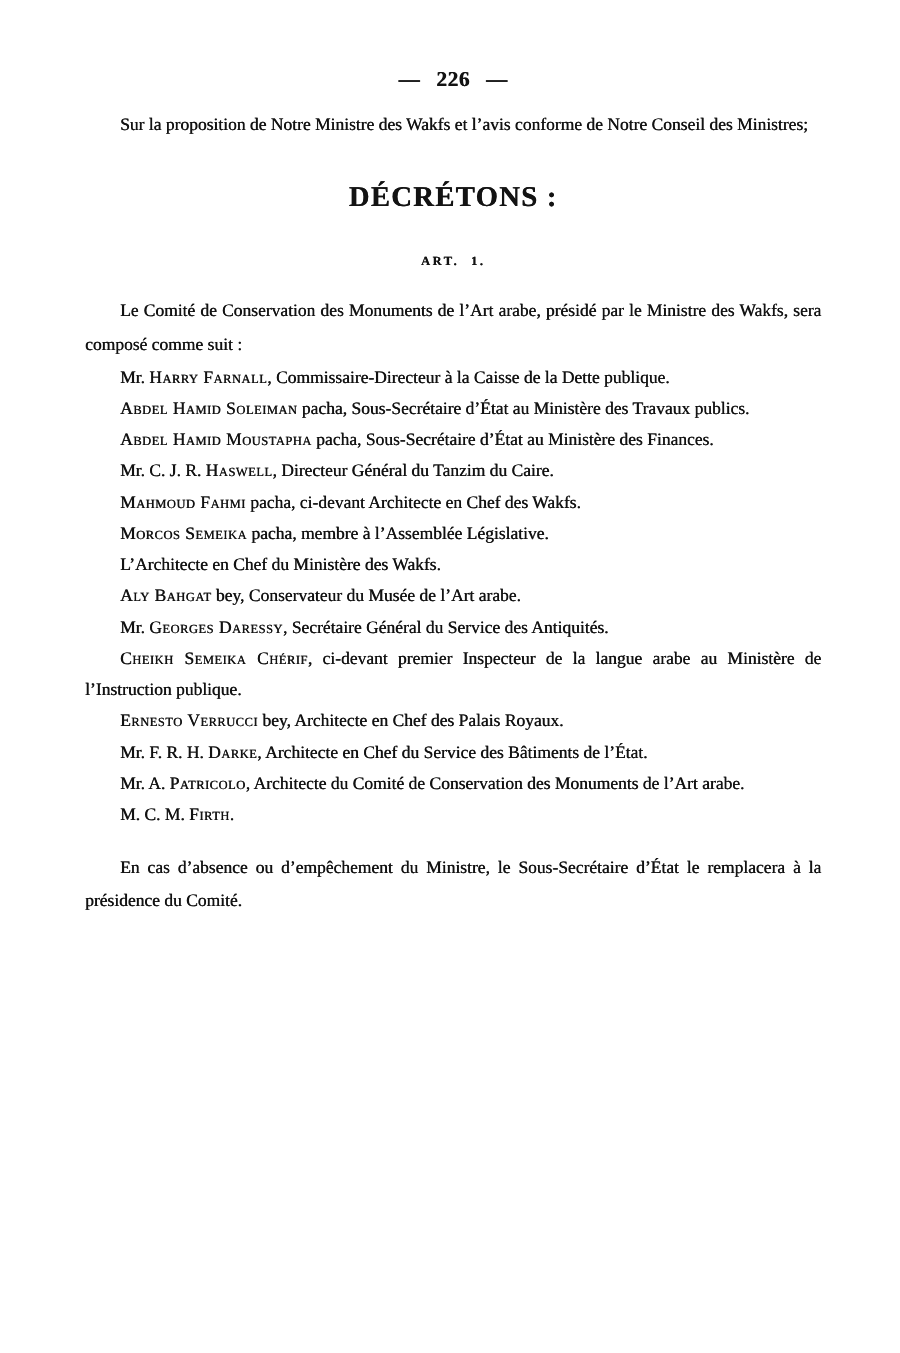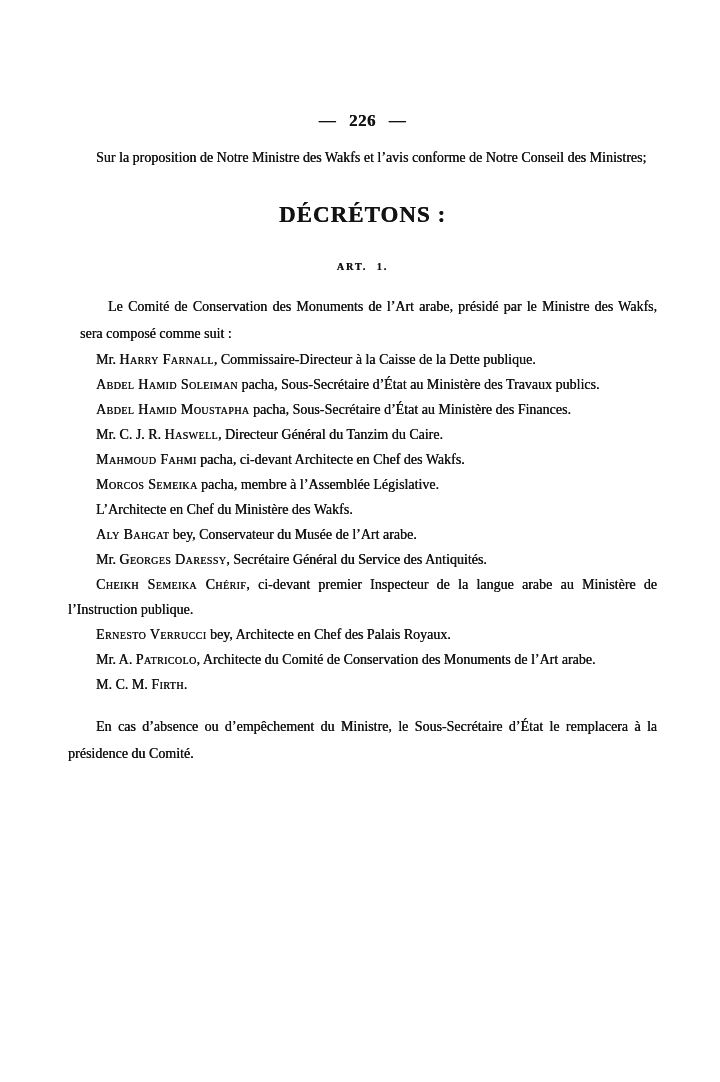--- a/index.html
+++ b/index.html
@@ -13,21 +13,21 @@
     height: 1082px;
     background: #ffffff;
     color: #131313;
     font-family: "Liberation Serif", serif;
     overflow: hidden;
     box-sizing: border-box;
     padding: 0 63px 0 68px;
     text-shadow: 0.3px 0 0 currentColor; 
   }
   .page-number {
-    padding-top: 111px;
+    padding-top: 54px;
     text-align: center;
     font-size: 17px;
     font-weight: bold;
     letter-spacing: 0.5px;
     word-spacing: 8px;
   }
   .para {
     margin: 0;
     font-size: 14px;
     line-height: 27px;
@@ -47,21 +47,20 @@
   .art {
     margin: 33px 0 0 0;
     text-align: center;
     font-size: 10px;
     font-weight: bold;
     letter-spacing: 2px;
     word-spacing: 5px;
   }
   .composition {
     margin-top: 21px;
-    margin-left: 12px;
   }
   .members {
   }
   .member {
     line-height: 25px;
   }
   .sc {
     font-variant: small-caps;
     letter-spacing: 0.4px;
   }
@@ -88,18 +87,19 @@
       <p class="para member"><span class="sc">Abdel Hamid Soleiman</span><span> pacha, Sous-Secrétaire d’État au Ministère des Travaux publics.</span></p>
       <p class="para member"><span class="sc">Abdel Hamid Moustapha</span><span> pacha, Sous-Secrétaire d’État au Ministère des Finances.</span></p>
       <p class="para member"><span>Mr. C. J. R. </span><span class="sc">Haswell</span><span>, Directeur Général du Tanzim du Caire.</span></p>
       <p class="para member"><span class="sc">Mahmoud Fahmi</span><span> pacha, ci-devant Architecte en Chef des Wakfs.</span></p>
       <p class="para member"><span class="sc">Morcos Semeika</span><span> pacha, membre à l’Assemblée Législative.</span></p>
       <p class="para member"><span>L’Architecte en Chef du Ministère des Wakfs.</span></p>
       <p class="para member"><span class="sc">Aly Bahgat</span><span> bey, Conservateur du Musée de l’Art arabe.</span></p>
       <p class="para member"><span>Mr. </span><span class="sc">Georges Daressy</span><span>, Secrétaire Général du Service des Antiquités.</span></p>
       <p class="para member"><span class="sc">Cheikh Semeika Chérif</span><span>, ci-devant premier Inspecteur de la langue arabe au Ministère de l’Instruction publique.</span></p>
       <p class="para member"><span class="sc">Ernesto Verrucci</span><span> bey, Architecte en Chef des Palais Royaux.</span></p>
+      <p class="para member"><span>Mr. F. R. H. </span><span class="sc">Darke</span><span>, Architecte en Chef du Service des Bâtiments de l’État.</span></p>
       <p class="para member"><span>Mr. A. </span><span class="sc">Patricolo</span><span>, Architecte du Comité de Conservation des Monuments de l’Art arabe.</span></p>
       <p class="para member"><span>M. C. M. </span><span class="sc">Firth</span><span>.</span></p>
     </div>
 
   <p class="para closing">En cas d’absence ou d’empêchement du Ministre, le Sous-Secrétaire d’État le remplacera à la présidence du Comité.</p>
 </div>
 
 </body></html>

